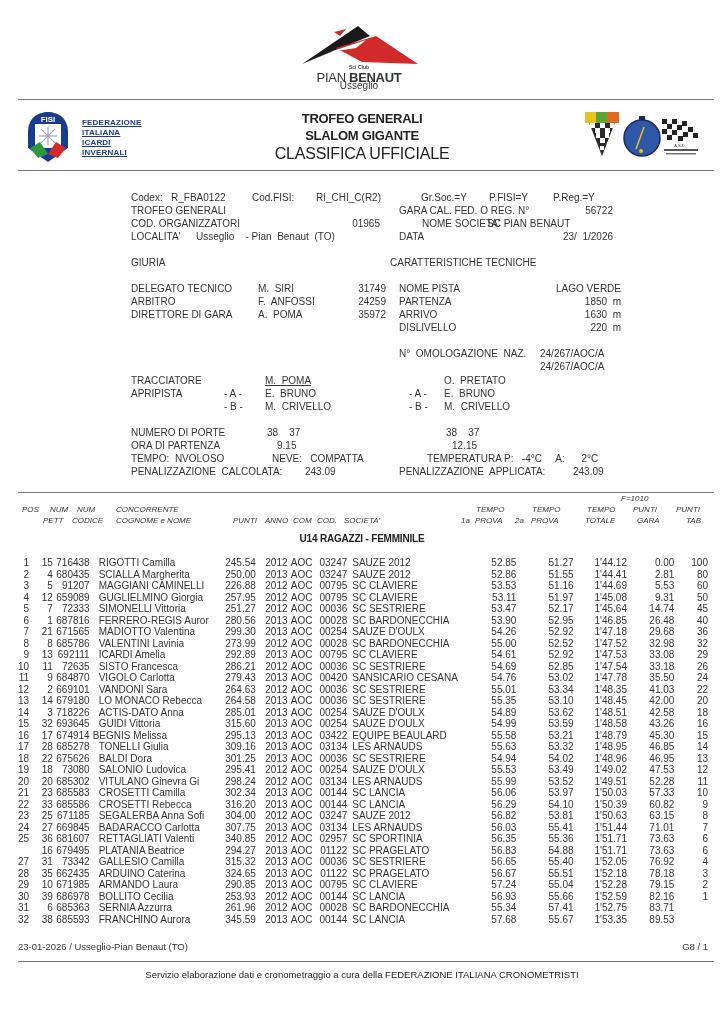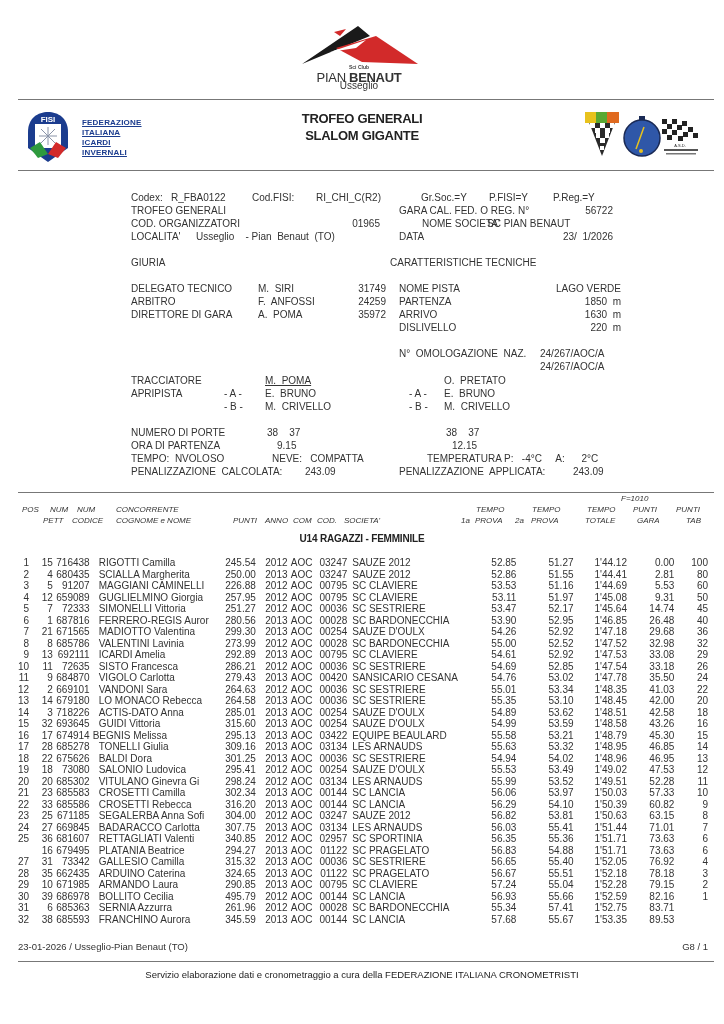--- a/index.html
+++ b/index.html
@@ -68,20 +68,21 @@
 <div class="abs fisi-text" style="left:82px;text-decoration:underline;">
   <div>FEDERAZIONE</div>
   <div>ITALIANA</div>
   <div>ICARDI</div>
   <div>INVERNALI</div>
 </div>
 
 <div class="abs title-block">
   <div class="t1">TROFEO GENERALI</div>
   <div class="t2">SLALOM GIGANTE</div>
+  <div class="t3">CLASSIFICA UFFICIALE</div>
 </div>
 
 <div class="abs fic-logo">
   <svg width="36" height="46" viewBox="0 0 36 46">
     <polygon points="1,1 35,1 18,45" fill="#2a2a2a"></polygon>
     <g fill="#fff">
       <rect x="6" y="12" width="5" height="5"></rect>
         <rect x="16" y="12" width="5" height="5"></rect>
         <rect x="26" y="12" width="4" height="5"></rect>
       <rect x="11" y="17" width="5" height="5"></rect>
@@ -709,21 +710,21 @@
         <td class="r">55.04</td>
         <td class="r">1'52.28</td>
         <td class="r">79.15</td>
         <td class="r">2</td>
       </tr>
       <tr>
         <td class="r">30</td>
         <td class="r">39</td>
         <td class="r">686978</td>
         <td style="padding-left:9px">BOLLITO  Cecilia</td>
-        <td class="r">495.79</td>
+        <td class="r">253.93</td>
         <td class="r">2012</td>
         <td class="r">AOC</td>
         <td class="r">00144</td>
         <td style="padding-left:5px">SC  LANCIA</td>
         <td class="r">56.93</td>
         <td class="r">55.66</td>
         <td class="r">1'52.59</td>
         <td class="r">82.16</td>
         <td class="r">1</td>
       </tr>

